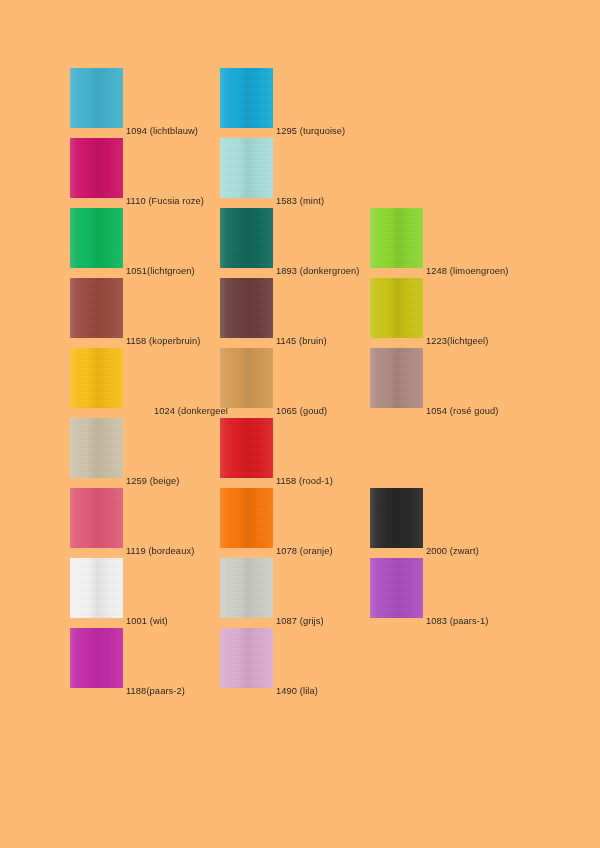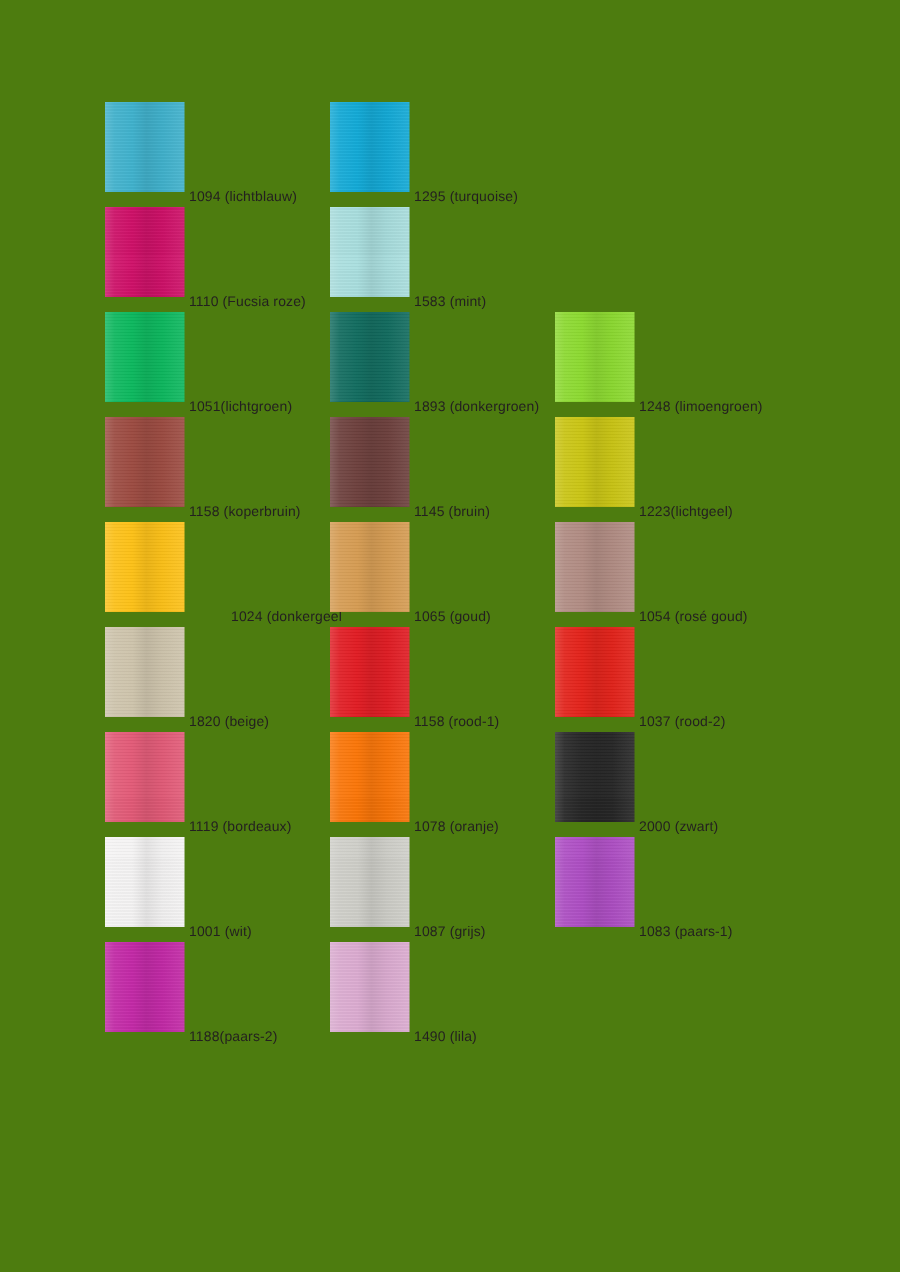--- a/index.html
+++ b/index.html
@@ -12,21 +12,21 @@
     width: 600px;
     height: 848px;
     font-family: "Liberation Sans", sans-serif;
     overflow: hidden;
   }
 
   #color-chart {
     position: relative;
     width: 600px;
     height: 848px;
-    background: #4d7c0f;
+    background: #fdba74;
   }
 
   .swatch-grid {
     position: absolute;
     left: 70px;
     top: 68px;
     width: 460px;
   }
 
   .swatch-row {
@@ -148,30 +148,26 @@
           <div class="swatch-label">1065 (goud)</div>
         </div>
         <div class="swatch-cell">
           <div class="swatch-chip" style="background-color: rgb(176, 139, 130);"></div>
           <div class="swatch-label">1054 (rosé goud)</div>
         </div>
       </div>
       <div class="swatch-row">
         <div class="swatch-cell">
           <div class="swatch-chip" style="background-color: rgb(205, 195, 171);"></div>
-          <div class="swatch-label">1820 (beige)</div>
+          <div class="swatch-label">1259 (beige)</div>
         </div>
         <div class="swatch-cell">
           <div class="swatch-chip" style="background-color: rgb(224, 27, 34);"></div>
           <div class="swatch-label">1158 (rood-1)</div>
         </div>
-        <div class="swatch-cell">
-          <div class="swatch-chip" style="background-color: rgb(226, 33, 25);"></div>
-          <div class="swatch-label">1037 (rood-2)</div>
-        </div>
       </div>
       <div class="swatch-row">
         <div class="swatch-cell">
           <div class="swatch-chip" style="background-color: rgb(226, 90, 119);"></div>
           <div class="swatch-label">1119 (bordeaux)</div>
         </div>
         <div class="swatch-cell">
           <div class="swatch-chip" style="background-color: rgb(250, 117, 7);"></div>
           <div class="swatch-label">1078 (oranje)</div>
         </div>

